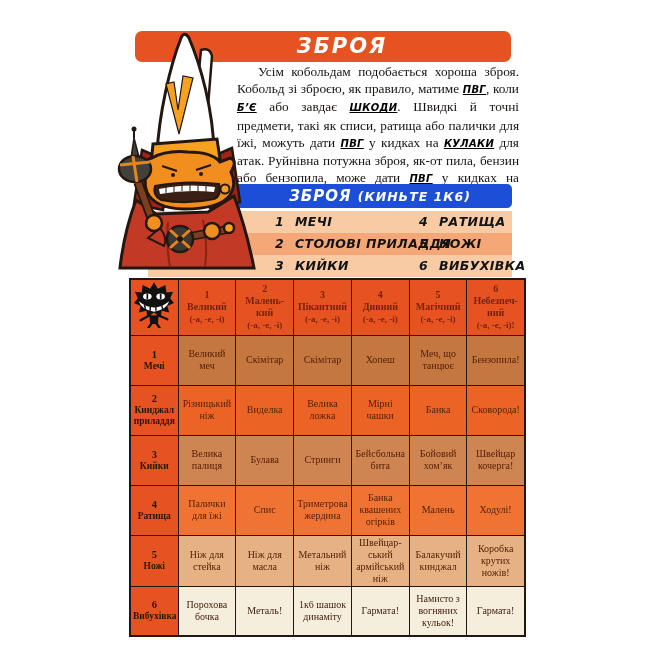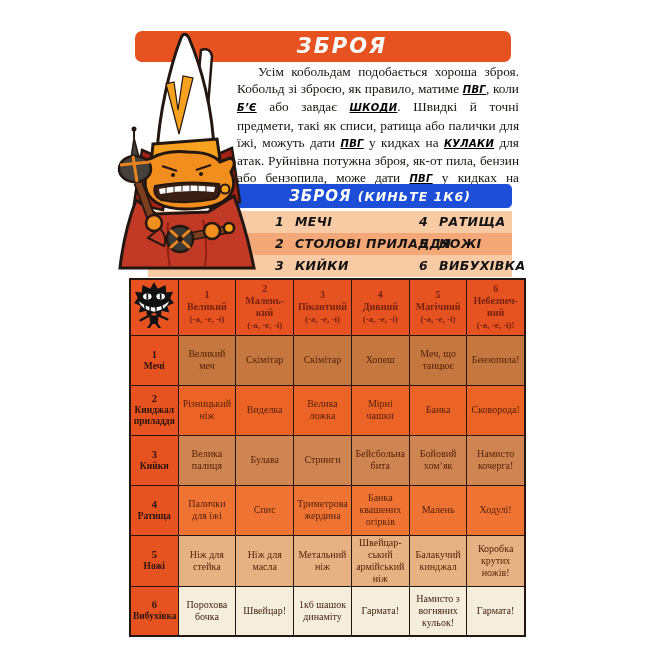--- a/index.html
+++ b/index.html
@@ -224,21 +224,21 @@
       <tr class="r3">
         <td class="rowhead">
           <div class="rnum">3</div>
           <div class="rname">Кийки</div>
         </td>
         <td class="cell">Велика палиця</td>
         <td class="cell">Булава</td>
         <td class="cell">Стринги</td>
         <td class="cell">Бейсболь­на бита</td>
         <td class="cell">Бойовий хом’як</td>
-        <td class="cell">Намисто кочерга!</td>
+        <td class="cell">Швейцар кочерга!</td>
       </tr>
       <tr class="r4">
         <td class="rowhead">
           <div class="rnum">4</div>
           <div class="rname">Ратища</div>
         </td>
         <td class="cell">Палички для їжі</td>
         <td class="cell">Спис</td>
         <td class="cell">Триметрова жердина</td>
         <td class="cell">Банка квашених огірків</td>
@@ -256,21 +256,21 @@
         <td class="cell">Швейцар­ський армій­ський ніж</td>
         <td class="cell">Балакучий кинджал</td>
         <td class="cell">Коробка крутих ножів!</td>
       </tr>
       <tr class="r6">
         <td class="rowhead">
           <div class="rnum">6</div>
           <div class="rname">Вибухівка</div>
         </td>
         <td class="cell">Порохова бочка</td>
-        <td class="cell">Швейцар!</td>
+        <td class="cell">Металь!</td>
         <td class="cell">1к6 шашок динаміту</td>
         <td class="cell">Гармата!</td>
         <td class="cell">Намисто з вогняних кульок!</td>
         <td class="cell">Гармата!</td>
       </tr>
     </tbody>
   </table>
 
 </div>
 

